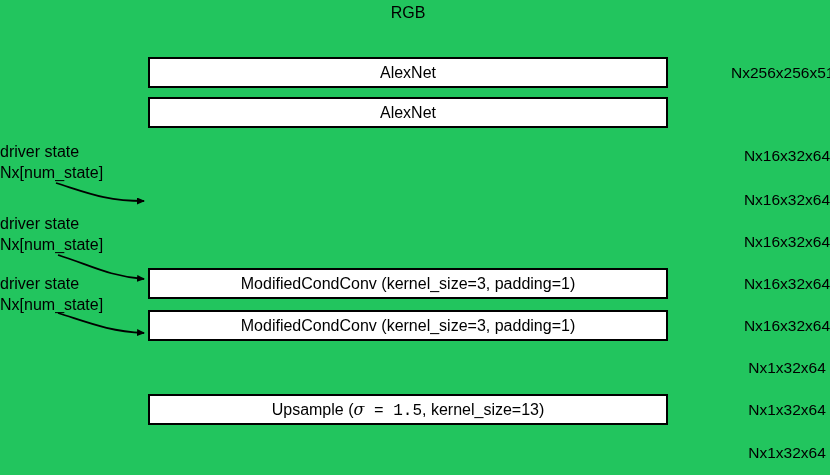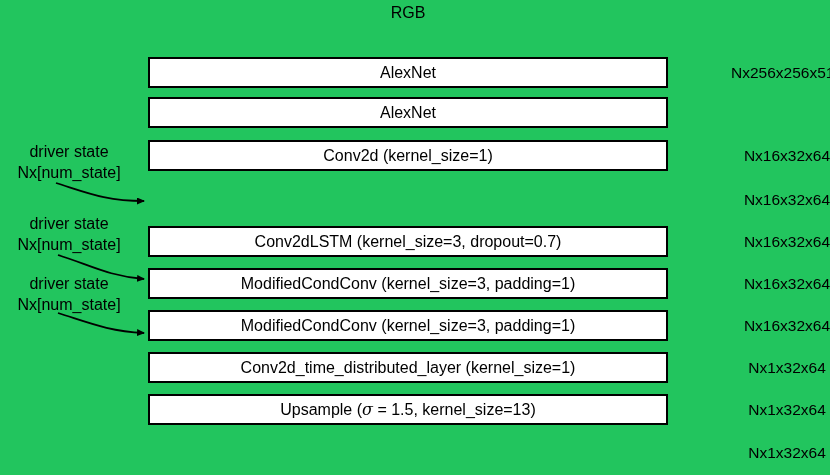--- a/index.html
+++ b/index.html
@@ -42,26 +42,25 @@
     display: flex;
     align-items: center;
     justify-content: center;
     font-size: 15.5px;
     white-space: nowrap;
   }
   .annotation {
     position: absolute;
     left: 0;
     width: 138px;
-    text-align: center;
     font-size: 16px;
     line-height: 21px;
     white-space: nowrap;
   }
-  .math { font-family: Liberation Sans, sans-serif; text-align: right; }
+  .math { font-family: Liberation Mono, monospace; text-align: right; }
   .math-italic { font-family: "DejaVu Serif", serif; font-style: italic; }
   svg.arrows {
     position: absolute;
     left: 0; top: 0;
     width: 830px; height: 475px;
     pointer-events: none;
   }
 </style>
 </head>
 <body>
@@ -71,34 +70,25 @@
   <div class="header">
     <div>RGB</div>
   </div>
 
   <div class="layer-box" style="top:57px">
     <span>AlexNet</span>
   </div>
   <div class="layer-box" style="top:97px">
     <span>AlexNet</span>
   </div>
-  <div class="layer-box" style="top:140px">
-    <span>Conv2d (kernel_size=1)</span>
-  </div>
-  <div class="layer-box" style="top:226px">
-    <span>Conv2dLSTM (kernel_size=3, dropout=0.7)</span>
-  </div>
   <div class="layer-box" style="top:268px">
     <span>ModifiedCondConv (kernel_size=3, padding=1)</span>
   </div>
   <div class="layer-box" style="top:310px">
     <span>ModifiedCondConv (kernel_size=3, padding=1)</span>
-  </div>
-  <div class="layer-box" style="top:352px">
-    <span>Conv2d_time_distributed_layer (kernel_size=1)</span>
   </div>
   <div class="layer-box" style="top:394px">
     <span>
       <span>Upsample (</span><span class="math-italic">σ</span><span class="math"> = 1.5</span><span>, kernel_size=13)</span>
     </span>
   </div>
 
   <div class="shape-label" style="top:57px">Nx256x256x512</div>
   <div class="shape-label" style="top:140px">Nx16x32x64</div>
   <div class="shape-label" style="top:184px">Nx16x32x64</div>

